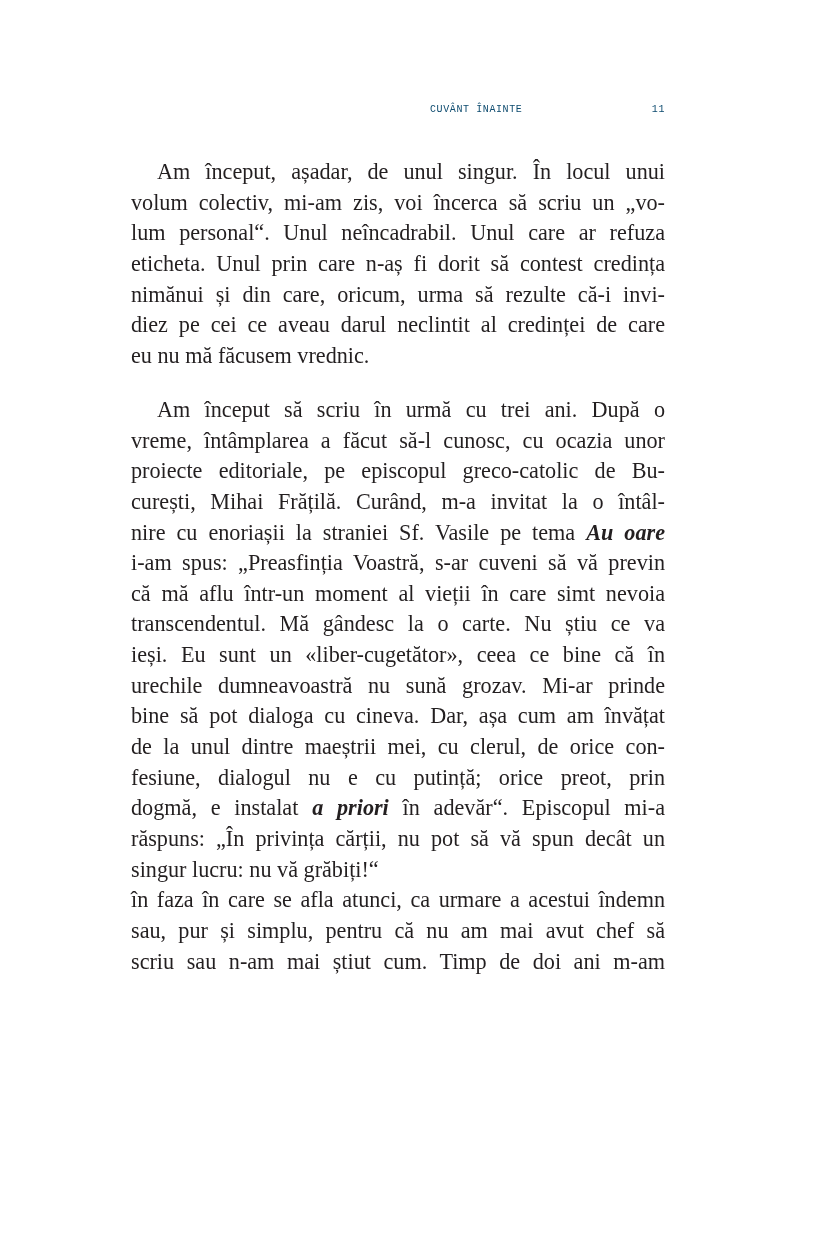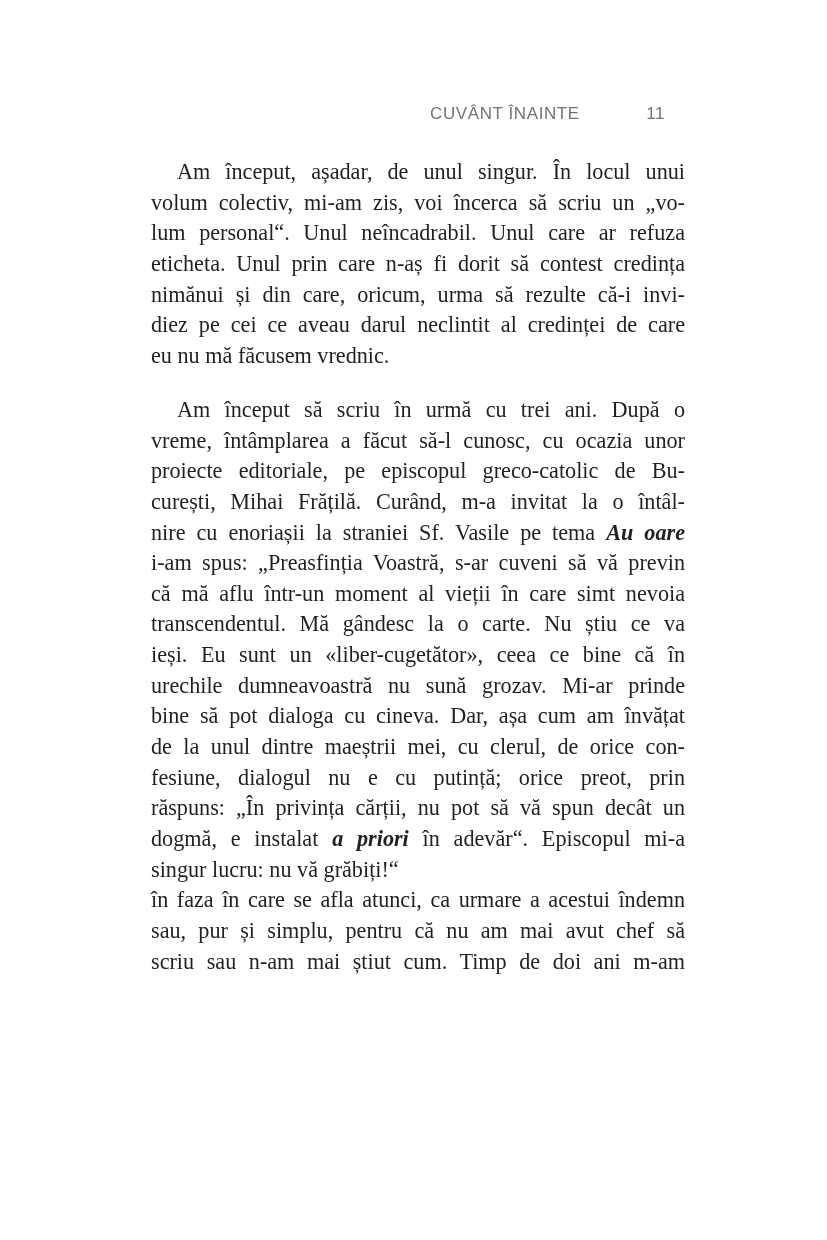--- a/index.html
+++ b/index.html
@@ -1,27 +1,27 @@
 <!DOCTYPE html>
 <html><head>
 <meta charset="utf-8">
 <style>
   html, body { margin: 0; padding: 0; background: #ffffff; }
   body { width: 827px; height: 1240px; position: relative; overflow: hidden; }
   .page { position: absolute; left: 0; top: 0; width: 827px; height: 1240px; background: #fff; }
   .running-head {
     position: absolute; top: 104px; left: 430px; width: 235px;
-    font-family: Liberation Sans, sans-serif;
-    font-size: 17px; letter-spacing: 0.6px; color: #737373;
+    font-family: Liberation Mono, monospace;
+    font-size: 10px; letter-spacing: 0.6px; color: #0c4a6e;
     display: flex; justify-content: space-between;
   }
   .body-text {
     position: absolute; left: 131px; width: 534px;
     font-family: "Liberation Serif", "DejaVu Serif", serif;
-    font-size: 22.2px; color: #231f20; margin-left: 20px;
+    font-size: 22.2px; color: #231f20;
   }
   .line {
     height: 30.65px; line-height: 30.65px;
     white-space: nowrap; text-align: justify; text-align-last: justify;
     overflow: visible;
   }
   .line.last { text-align-last: left; }
   .line.indent { padding-left: 26px; }
   .p1 { top: 157px; }
   .p2 { top: 395px; }
@@ -53,20 +53,20 @@
     <div class="line">curești, Mihai Frățilă. Curând, m-a invitat la o întâl-</div>
     <div class="line"><span>nire cu enoriașii la straniei Sf. Vasile pe tema </span><i>Au oare</i><span></span></div>
     <div class="line">i-am spus: „Preasfinția Voastră, s-ar cuveni să vă previn</div>
     <div class="line">că mă aflu într-un moment al vieții în care simt nevoia</div>
     <div class="line">transcendentul. Mă gândesc la o carte. Nu știu ce va</div>
     <div class="line">ieși. Eu sunt un «liber-cugetător», ceea ce bine că în</div>
     <div class="line">urechile dumneavoastră nu sună grozav. Mi-ar prinde</div>
     <div class="line">bine să pot dialoga cu cineva. Dar, așa cum am învățat</div>
     <div class="line">de la unul dintre maeștrii mei, cu clerul, de orice con-</div>
     <div class="line">fesiune, dialogul nu e cu putință; orice preot, prin</div>
+    <div class="line"><span>dogmă, e instalat </span><i>a priori</i><span> în adevăr“. Episcopul mi-a</span></div>
     <div class="line">răspuns: „În privința cărții, nu pot să vă spun decât un</div>
-    <div class="line"><span>dogmă, e instalat </span><i>a priori</i><span> în adevăr“. Episcopul mi-a</span></div>
     <div class="line last">singur lucru: nu vă grăbiți!“</div>
     <div class="line">în faza în care se afla atunci, ca urmare a acestui îndemn</div>
     <div class="line">sau, pur și simplu, pentru că nu am mai avut chef să</div>
     <div class="line">scriu sau n-am mai știut cum. Timp de doi ani m-am</div>
   </div>
 </div>
 
 </body></html>

